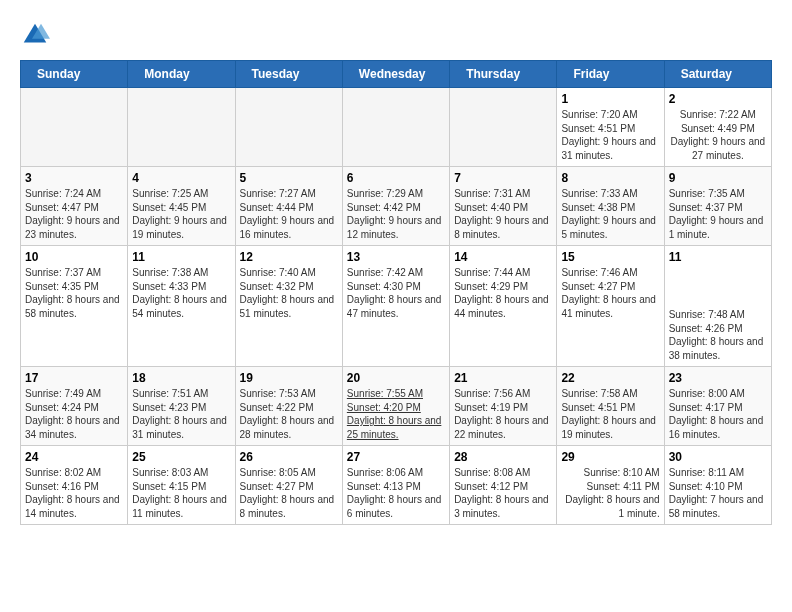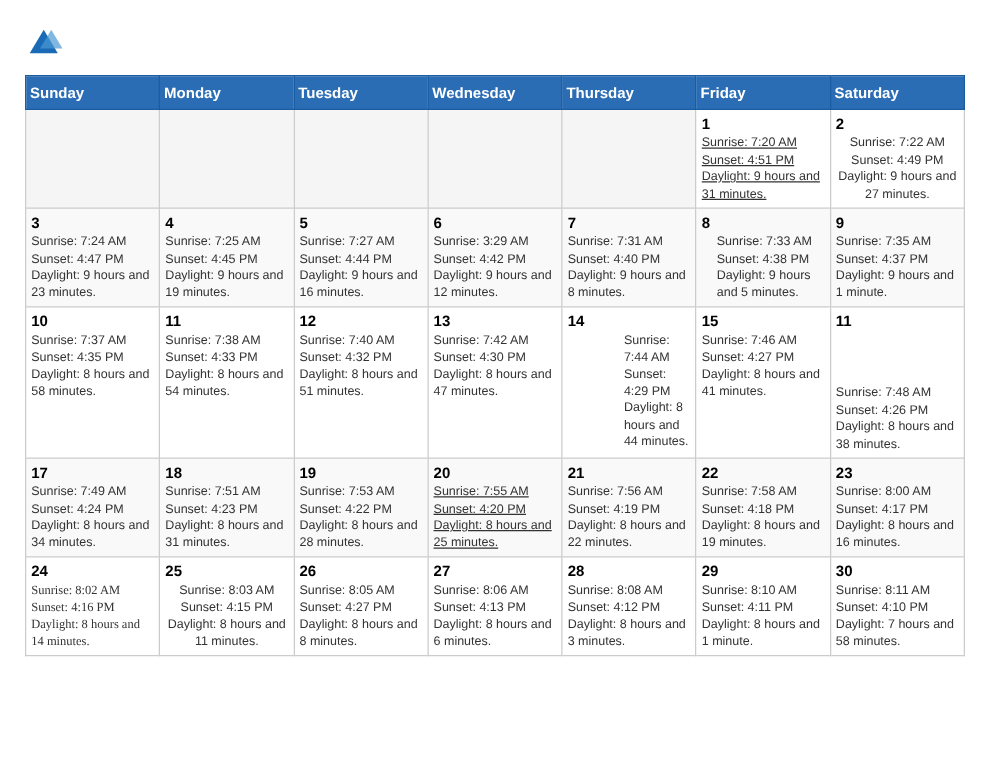--- a/index.html
+++ b/index.html
@@ -48,21 +48,21 @@
       color: #444;
     }
     .calendar {
       width: 100%;
       border-collapse: collapse;
       font-size: 11px;
     }
     .calendar thead tr th {
       background-color: #2a6db5;
       color: white;
-      padding: 6px 3px;
+      padding: 6px 16px;
       text-align: left;
       font-size: 12px;
       border: 1px solid #1a5da0;
     }
     .calendar tbody tr td {
       vertical-align: top;
       padding: 4px;
       border: 1px solid #ccc;
       width: calc(100% / 7);
       min-height: 75px;
@@ -120,21 +120,21 @@
   </thead>
   <tbody id="calendar-body">
   <tr>
         <td class="empty-cell"></td>
         <td class="empty-cell"></td>
         <td class="empty-cell"></td>
         <td class="empty-cell"></td>
         <td class="empty-cell"></td>
         <td>
           <span class="day-num">1</span>
-          <div class="day-info" style="white-space: pre-line; text-decoration: underline;">Sunrise: 7:20 AM
+          <div class="day-info" style="white-space: pre-line;">Sunrise: 7:20 AM
 Sunset: 4:51 PM
 Daylight: 9 hours and 31 minutes.</div>
         </td>
         <td>
           <span class="day-num">2</span>
           <div class="day-info" style="white-space: pre-line; text-align: center;">Sunrise: 7:22 AM
 Sunset: 4:49 PM
 Daylight: 9 hours and 27 minutes.</div>
         </td>
       </tr>
@@ -152,33 +152,33 @@
 Daylight: 9 hours and 19 minutes.</div>
         </td>
         <td>
           <span class="day-num">5</span>
           <div class="day-info" style="white-space: pre-line;">Sunrise: 7:27 AM
 Sunset: 4:44 PM
 Daylight: 9 hours and 16 minutes.</div>
         </td>
         <td>
           <span class="day-num">6</span>
-          <div class="day-info" style="white-space: pre-line;">Sunrise: 3:29 AM
+          <div class="day-info" style="white-space: pre-line;">Sunrise: 7:29 AM
 Sunset: 4:42 PM
 Daylight: 9 hours and 12 minutes.</div>
         </td>
         <td>
           <span class="day-num">7</span>
           <div class="day-info" style="white-space: pre-line;">Sunrise: 7:31 AM
 Sunset: 4:40 PM
 Daylight: 9 hours and 8 minutes.</div>
         </td>
         <td>
           <span class="day-num">8</span>
-          <div class="day-info" style="white-space: pre-line; margin-left: 12px;">Sunrise: 7:33 AM
+          <div class="day-info" style="white-space: pre-line;">Sunrise: 7:33 AM
 Sunset: 4:38 PM
 Daylight: 9 hours and 5 minutes.</div>
         </td>
         <td>
           <span class="day-num">9</span>
           <div class="day-info" style="white-space: pre-line;">Sunrise: 7:35 AM
 Sunset: 4:37 PM
 Daylight: 9 hours and 1 minute.</div>
         </td>
       </tr>
@@ -202,21 +202,21 @@
 Daylight: 8 hours and 51 minutes.</div>
         </td>
         <td>
           <span class="day-num">13</span>
           <div class="day-info" style="white-space: pre-line;">Sunrise: 7:42 AM
 Sunset: 4:30 PM
 Daylight: 8 hours and 47 minutes.</div>
         </td>
         <td>
           <span class="day-num">14</span>
-          <div class="day-info" style="white-space: pre-line; margin-left: 45px;">Sunrise: 7:44 AM
+          <div class="day-info" style="white-space: pre-line;">Sunrise: 7:44 AM
 Sunset: 4:29 PM
 Daylight: 8 hours and 44 minutes.</div>
         </td>
         <td>
           <span class="day-num">15</span>
           <div class="day-info" style="white-space: pre-line;">Sunrise: 7:46 AM
 Sunset: 4:27 PM
 Daylight: 8 hours and 41 minutes.</div>
         </td>
         <td>
@@ -253,40 +253,40 @@
         </td>
         <td>
           <span class="day-num">21</span>
           <div class="day-info" style="white-space: pre-line;">Sunrise: 7:56 AM
 Sunset: 4:19 PM
 Daylight: 8 hours and 22 minutes.</div>
         </td>
         <td>
           <span class="day-num">22</span>
           <div class="day-info" style="white-space: pre-line;">Sunrise: 7:58 AM
-Sunset: 4:18 PM
+Sunset: 4:51 PM
 Daylight: 8 hours and 19 minutes.</div>
         </td>
         <td>
           <span class="day-num">23</span>
           <div class="day-info" style="white-space: pre-line;">Sunrise: 8:00 AM
 Sunset: 4:17 PM
 Daylight: 8 hours and 16 minutes.</div>
         </td>
       </tr>
       <tr>
         <td>
           <span class="day-num">24</span>
-          <div class="day-info" style="white-space: pre-line; font-family: Liberation Serif, serif;">Sunrise: 8:02 AM
+          <div class="day-info" style="white-space: pre-line;">Sunrise: 8:02 AM
 Sunset: 4:16 PM
 Daylight: 8 hours and 14 minutes.</div>
         </td>
         <td>
           <span class="day-num">25</span>
-          <div class="day-info" style="white-space: pre-line; text-align: center;">Sunrise: 8:03 AM
+          <div class="day-info" style="white-space: pre-line;">Sunrise: 8:03 AM
 Sunset: 4:15 PM
 Daylight: 8 hours and 11 minutes.</div>
         </td>
         <td>
           <span class="day-num">26</span>
           <div class="day-info" style="white-space: pre-line;">Sunrise: 8:05 AM
 Sunset: 4:27 PM
 Daylight: 8 hours and 8 minutes.</div>
         </td>
         <td>
@@ -296,21 +296,21 @@
 Daylight: 8 hours and 6 minutes.</div>
         </td>
         <td>
           <span class="day-num">28</span>
           <div class="day-info" style="white-space: pre-line;">Sunrise: 8:08 AM
 Sunset: 4:12 PM
 Daylight: 8 hours and 3 minutes.</div>
         </td>
         <td>
           <span class="day-num">29</span>
-          <div class="day-info" style="white-space: pre-line;">Sunrise: 8:10 AM
+          <div class="day-info" style="white-space: pre-line; text-align: right;">Sunrise: 8:10 AM
 Sunset: 4:11 PM
 Daylight: 8 hours and 1 minute.</div>
         </td>
         <td>
           <span class="day-num">30</span>
           <div class="day-info" style="white-space: pre-line;">Sunrise: 8:11 AM
 Sunset: 4:10 PM
 Daylight: 7 hours and 58 minutes.</div>
         </td>
       </tr>

